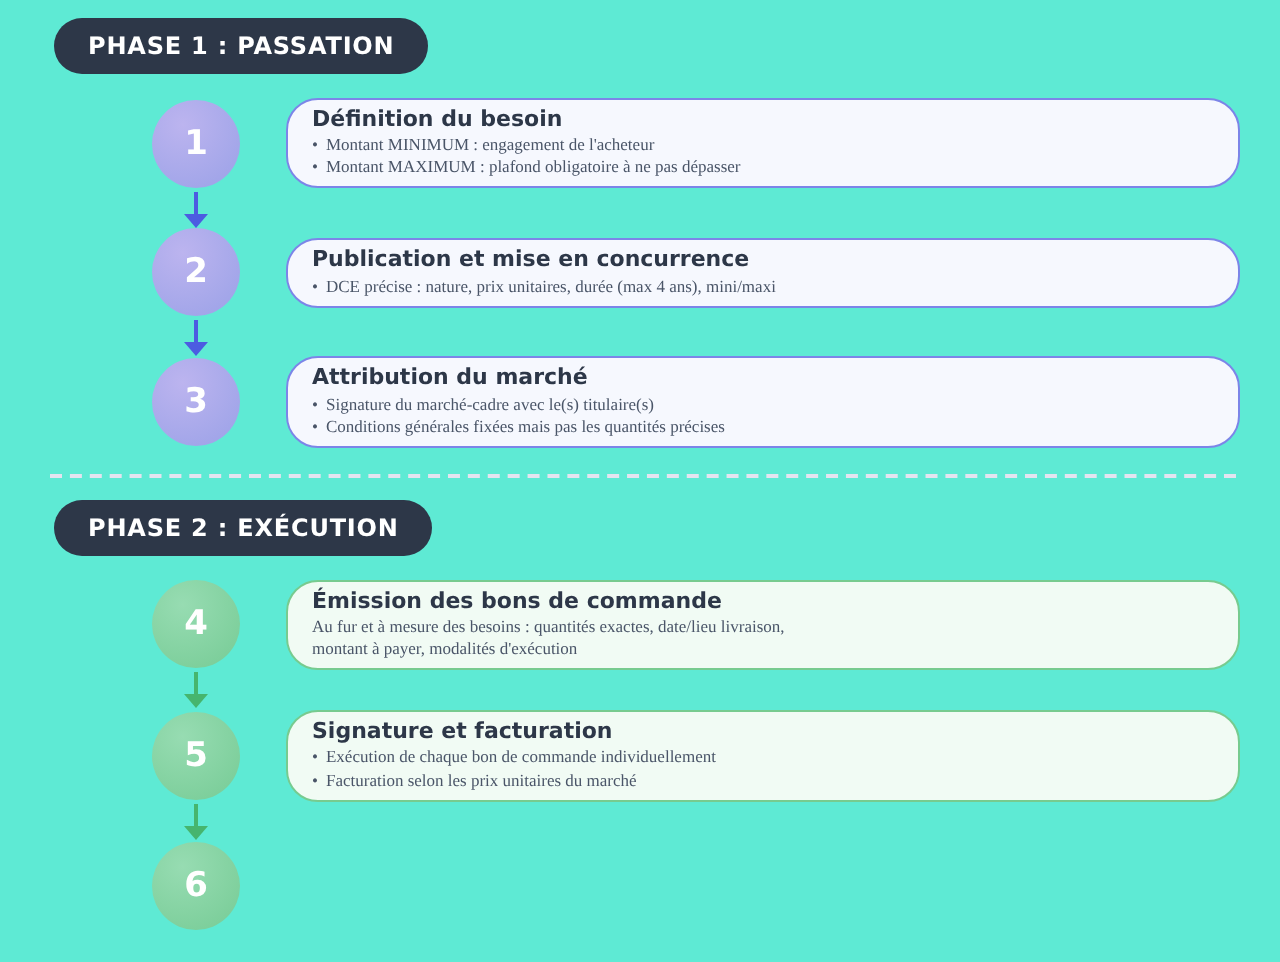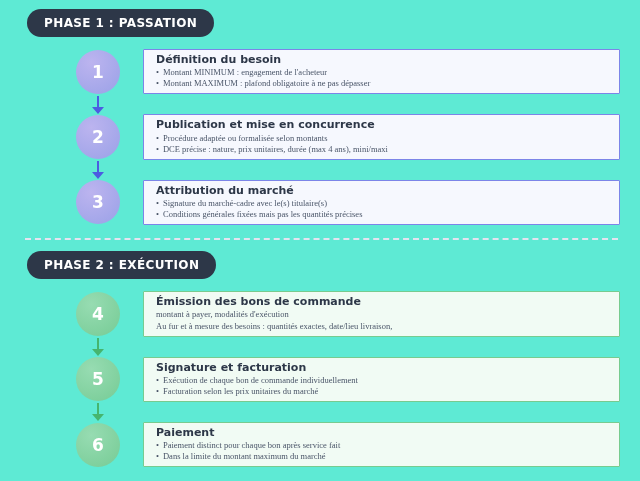--- a/index.html
+++ b/index.html
@@ -79,21 +79,21 @@
     border-left: 6px solid transparent;
     border-right: 6px solid transparent;
     border-top: 7px solid var(--arrow);
   }
   .card {
     box-sizing: border-box;
     width: 477px;
     margin-left: 23px;
     border: 1.5px solid var(--card-border);
     background: var(--card-bg);
-    border-radius: 1px;
+    border-radius: 16px;
     padding: 3px 12px 4px 12px;
   }
   .card-title {
     font-size: 11px;
     font-weight: bold;
     color: var(--title-text, #2d3748);
     line-height: 1.3;
   }
   .card-line {
     font-size: 8.5px;
@@ -138,21 +138,20 @@
             <div class="circle">
               <span>2</span>
             </div>
             <div class="arrow">
               <div class="arrow-stem"></div>
               <div class="arrow-head"></div>
             </div>
           </div>
           <div class="card">
             <div class="card-title">Publication et mise en concurrence</div>
-            <div class="card-line"><span class="bullet">•</span><span>Procédure adaptée ou formalisée selon montants</span></div>
             <div class="card-line"><span class="bullet">•</span><span>DCE précise : nature, prix unitaires, durée (max 4 ans), mini/maxi</span></div>
           </div>
         </div>
         <div class="step-row">
           <div class="step-col">
             <div class="circle">
               <span>3</span>
             </div>
           </div>
           <div class="card">
@@ -174,22 +173,22 @@
             <div class="circle">
               <span>4</span>
             </div>
             <div class="arrow">
               <div class="arrow-stem"></div>
               <div class="arrow-head"></div>
             </div>
           </div>
           <div class="card">
             <div class="card-title">Émission des bons de commande</div>
+            <div class="card-line"><span>Au fur et à mesure des besoins : quantités exactes, date/lieu livraison,</span></div>
             <div class="card-line"><span>montant à payer, modalités d'exécution</span></div>
-            <div class="card-line"><span>Au fur et à mesure des besoins : quantités exactes, date/lieu livraison,</span></div>
           </div>
         </div>
         <div class="step-row">
           <div class="step-col">
             <div class="circle">
               <span>5</span>
             </div>
             <div class="arrow">
               <div class="arrow-stem"></div>
               <div class="arrow-head"></div>
@@ -200,22 +199,17 @@
             <div class="card-line"><span class="bullet">•</span><span>Exécution de chaque bon de commande individuellement</span></div>
             <div class="card-line"><span class="bullet">•</span><span>Facturation selon les prix unitaires du marché</span></div>
           </div>
         </div>
         <div class="step-row">
           <div class="step-col">
             <div class="circle">
               <span>6</span>
             </div>
           </div>
-          <div class="card">
-            <div class="card-title">Paiement</div>
-            <div class="card-line"><span class="bullet">•</span><span>Paiement distinct pour chaque bon après service fait</span></div>
-            <div class="card-line"><span class="bullet">•</span><span>Dans la limite du montant maximum du marché</span></div>
-          </div>
         </div>
       </div>
   </section>
 
 </div>
 
 </body></html>

